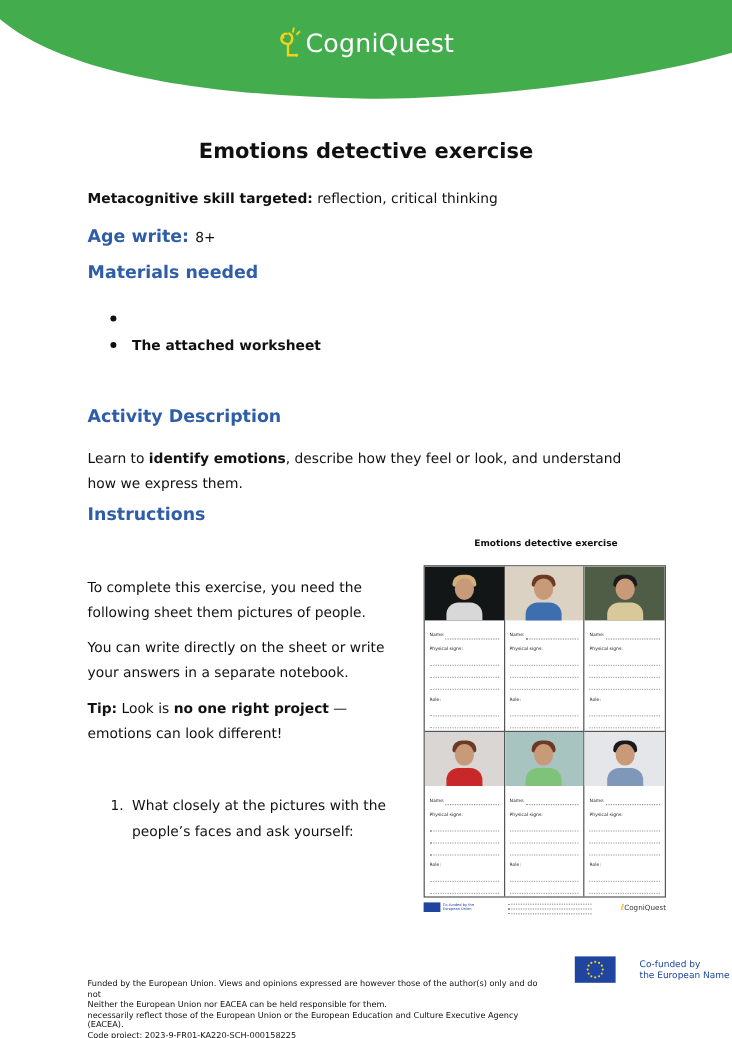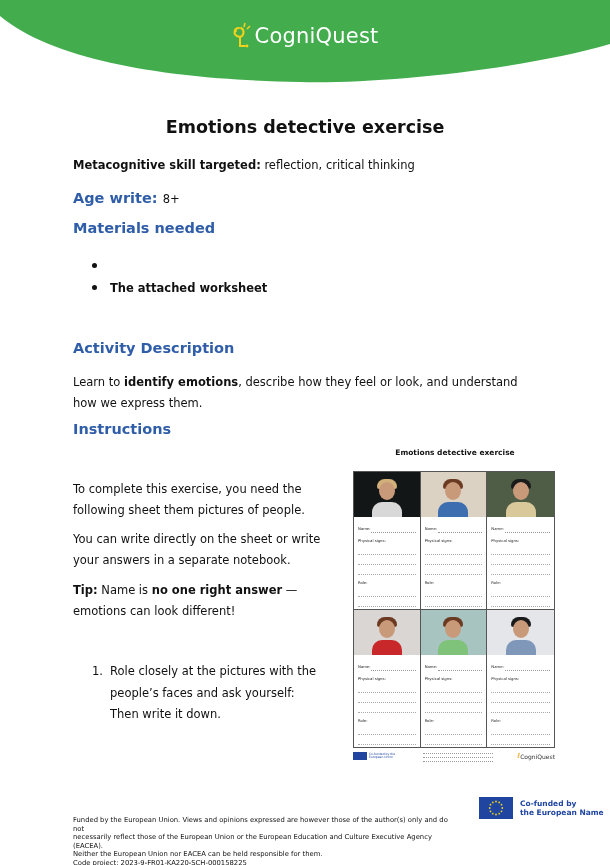--- a/index.html
+++ b/index.html
@@ -30,21 +30,21 @@
   .lbl { font-size:3.8px; color:#222; height:12px; line-height:8px; display:flex; align-items:flex-end; }
   .lbl .fill { flex:1; border-bottom:1px dotted #999; margin-left:1px; height:4px; }
   .dotline { height:9px; border-bottom:1px dotted #aaa; }
   .ws-foot { position:absolute; left:5px; top:310px; width:202px; height:12px; display:flex; align-items:center; justify-content:space-between; }
   .eu-mini { width:14px; height:8px; background:#1f45a0; }
   .tiny { font-size:3px; color:#444; line-height:3.5px; }
   .mini-logo { font-size:6px; color:#333; display:flex; align-items:center; }
   .footer-text { position:absolute; left:73px; top:816px; font-size:6.8px; line-height:8.5px; width:380px; font-family:"DejaVu Sans", sans-serif; color:#111; }
   .eu-badge { position:absolute; left:479px; top:797px; display:flex; align-items:center; }
   .eu-flag { width:34px; height:22px; background:#1f45a0; position:relative; }
-  .eu-badge-text { margin-left:7px; color:#1f45a0; font-size:7.5px; font-weight:bold; line-height:9px; }
+  .eu-badge-text { margin-left:20px; color:#1f45a0; font-size:7.5px; font-weight:normal; line-height:9px; }
 </style>
 </head>
 <body>
 
 <svg class="banner" viewBox="0 0 610 90" width="610" height="90">
   <path d="M0 0 L610 0 L610 44 C 520 70, 380 84, 300 82 C 190 80, 60 66, 0 16 Z" fill="#43AD4E"></path>
 </svg>
 <div class="logo">
   <svg width="20" height="28" viewBox="0 0 20 28">
     <path d="M7 6 C2 6 1 12 5 14 L8 15 L8 24 L13 24" fill="none" stroke="#F2D21B" stroke-width="2" stroke-linecap="round"></path>
@@ -79,29 +79,28 @@
 
 <div class="h2" style="top:340px;">Activity Description</div>
 <div class="para" style="top:372px; width:465px;">
   <span>Learn to </span><b>identify emotions</b><span>, describe how they feel or look, and understand how we express them.</span>
 </div>
 
 <div class="h2" style="top:421px;">Instructions</div>
 <div class="para" style="top:479px; width:250px;">To complete this exercise, you need the following sheet them pictures of people.</div>
 <div class="para" style="top:529px; width:250px;">You can write directly on the sheet or write your answers in a separate notebook.</div>
 <div class="para" style="top:580px; width:260px;">
-  <b>Tip:</b><span> Name is </span><b>no one right answer</b><span> — emotions can look different!</span>
+  <b>Tip:</b><span> Look is </span><b>no one right project</b><span> — emotions can look different!</span>
 </div>
 
 <div class="num-list">
   <div style="position:relative;">
     <span class="n">1.</span>
     <div class="t">
-      <div>Role closely at the pictures with the people’s faces and ask yourself:</div>
-      <div>Then write it down.</div>
+      <div>What closely at the pictures with the people’s faces and ask yourself:</div>
     </div>
   </div>
 </div>
 
 <div class="ws">
   <div class="ws-title">Emotions detective exercise</div>
   <div class="ws-grid" id="ws-grid">
       <div class="cell">
         <div class="photo" style="background: rgb(18, 22, 22);">
           <div style="position: absolute; left: 50%; top: 30px; width: 30px; height: 20px; margin-left: -15px; border-radius: 10px 10px 0px 0px; background: rgb(216, 216, 216);"></div>
@@ -259,22 +258,22 @@
     </div>
     <div class="mini-logo">
       <span style="color:#F2A81B;font-size:7px;">ℓ</span>
         <span>CogniQuest</span>
     </div>
   </div>
 </div>
 
 <div class="footer-text">
   <div>Funded by the European Union. Views and opinions expressed are however those of the author(s) only and do not</div>
+  <div>Neither the European Union nor EACEA can be held responsible for them.</div>
   <div>necessarily reflect those of the European Union or the European Education and Culture Executive Agency (EACEA).</div>
-  <div>Neither the European Union nor EACEA can be held responsible for them.</div>
   <div>Code project: 2023-9-FR01-KA220-SCH-000158225</div>
 </div>
 <div class="eu-badge">
   <div class="eu-flag">
     <svg width="34" height="22" viewBox="0 0 34 22">
       <g fill="#F2D21B">
         <circle cx="17" cy="4.5" r="0.9"></circle>
           <circle cx="20.2" cy="5.4" r="0.9"></circle>
           <circle cx="22.5" cy="7.7" r="0.9"></circle>
         <circle cx="23.3" cy="11" r="0.9"></circle>

